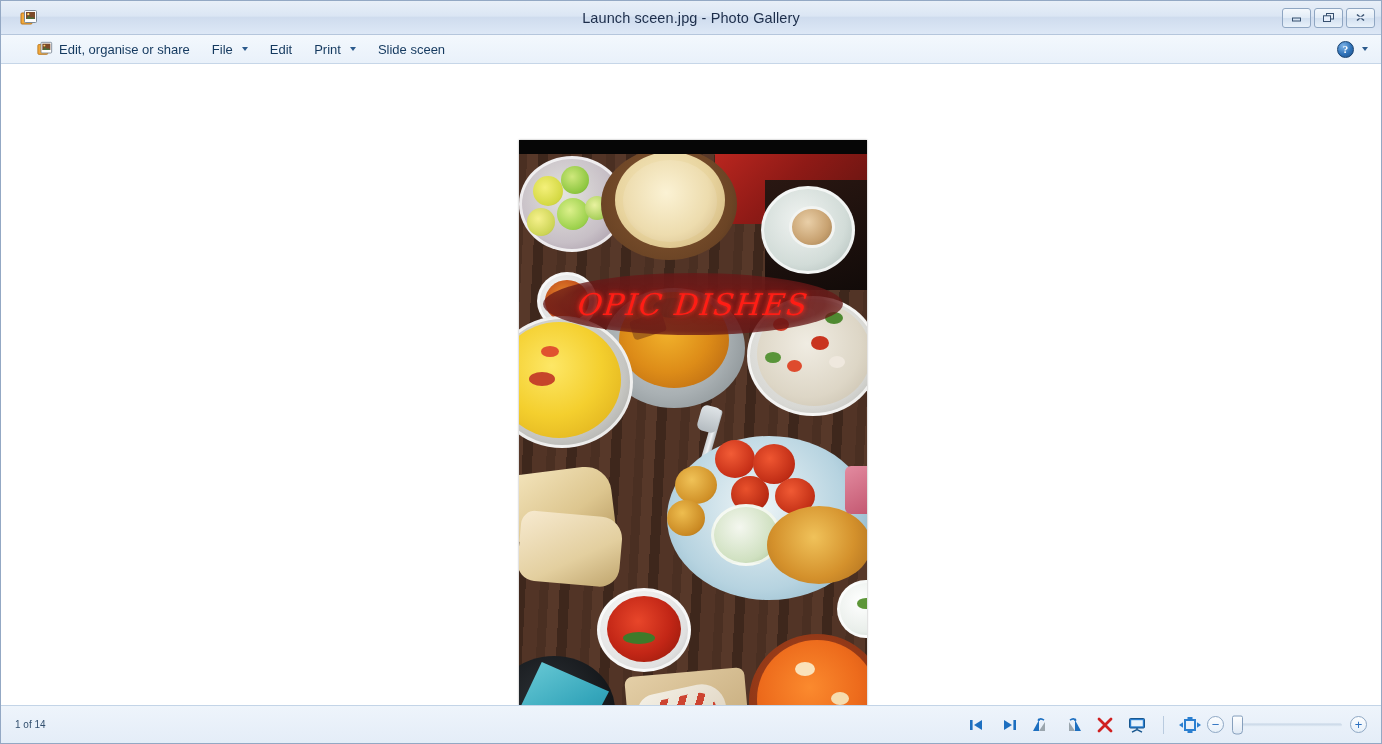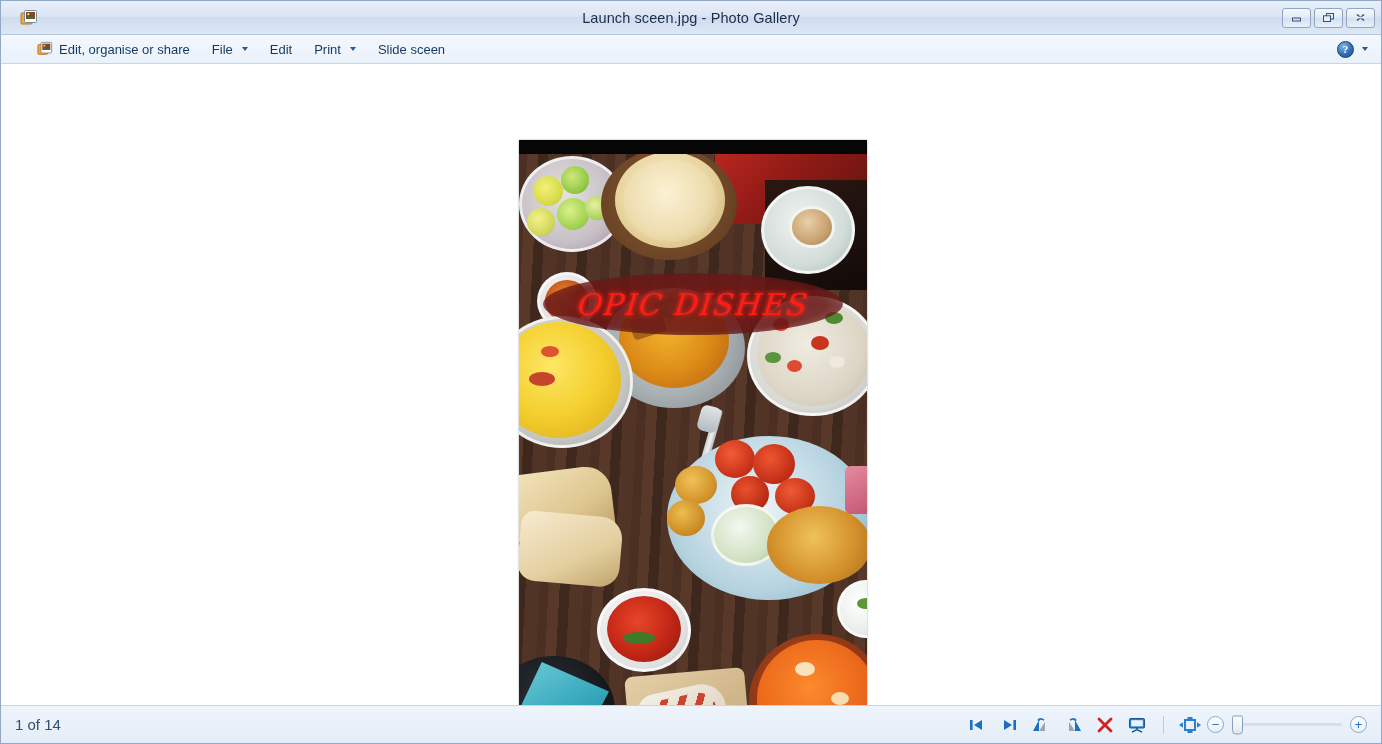--- a/index.html
+++ b/index.html
@@ -139,21 +139,21 @@
   }
 
   
   .statusbar {
     height: 38px; flex: 0 0 38px;
     background: linear-gradient(to bottom, #eef4fb 0%, #e4edf8 100%);
     border-top: 1px solid #c3d4e7;
     display: flex; align-items: center;
     padding: 0 14px;
   }
-  .count { font-size: 15px; color: #33506f; }
+  .count { font-size: 10px; color: #33506f; }
   .tools { margin-left: auto; display: flex; align-items: center; gap: 2px; }
   .tool {
     width: 30px; height: 26px;
     display: flex; align-items: center; justify-content: center;
   }
   .sep { width: 1px; height: 18px; background: #b9cbdf; margin: 0 9px; }
   .zoom-minus, .zoom-plus {
     width: 17px; height: 17px; border-radius: 50%;
     border: 1px solid #8fa8c4;
     background: linear-gradient(to bottom, #fbfdff, #e7f0f9);

